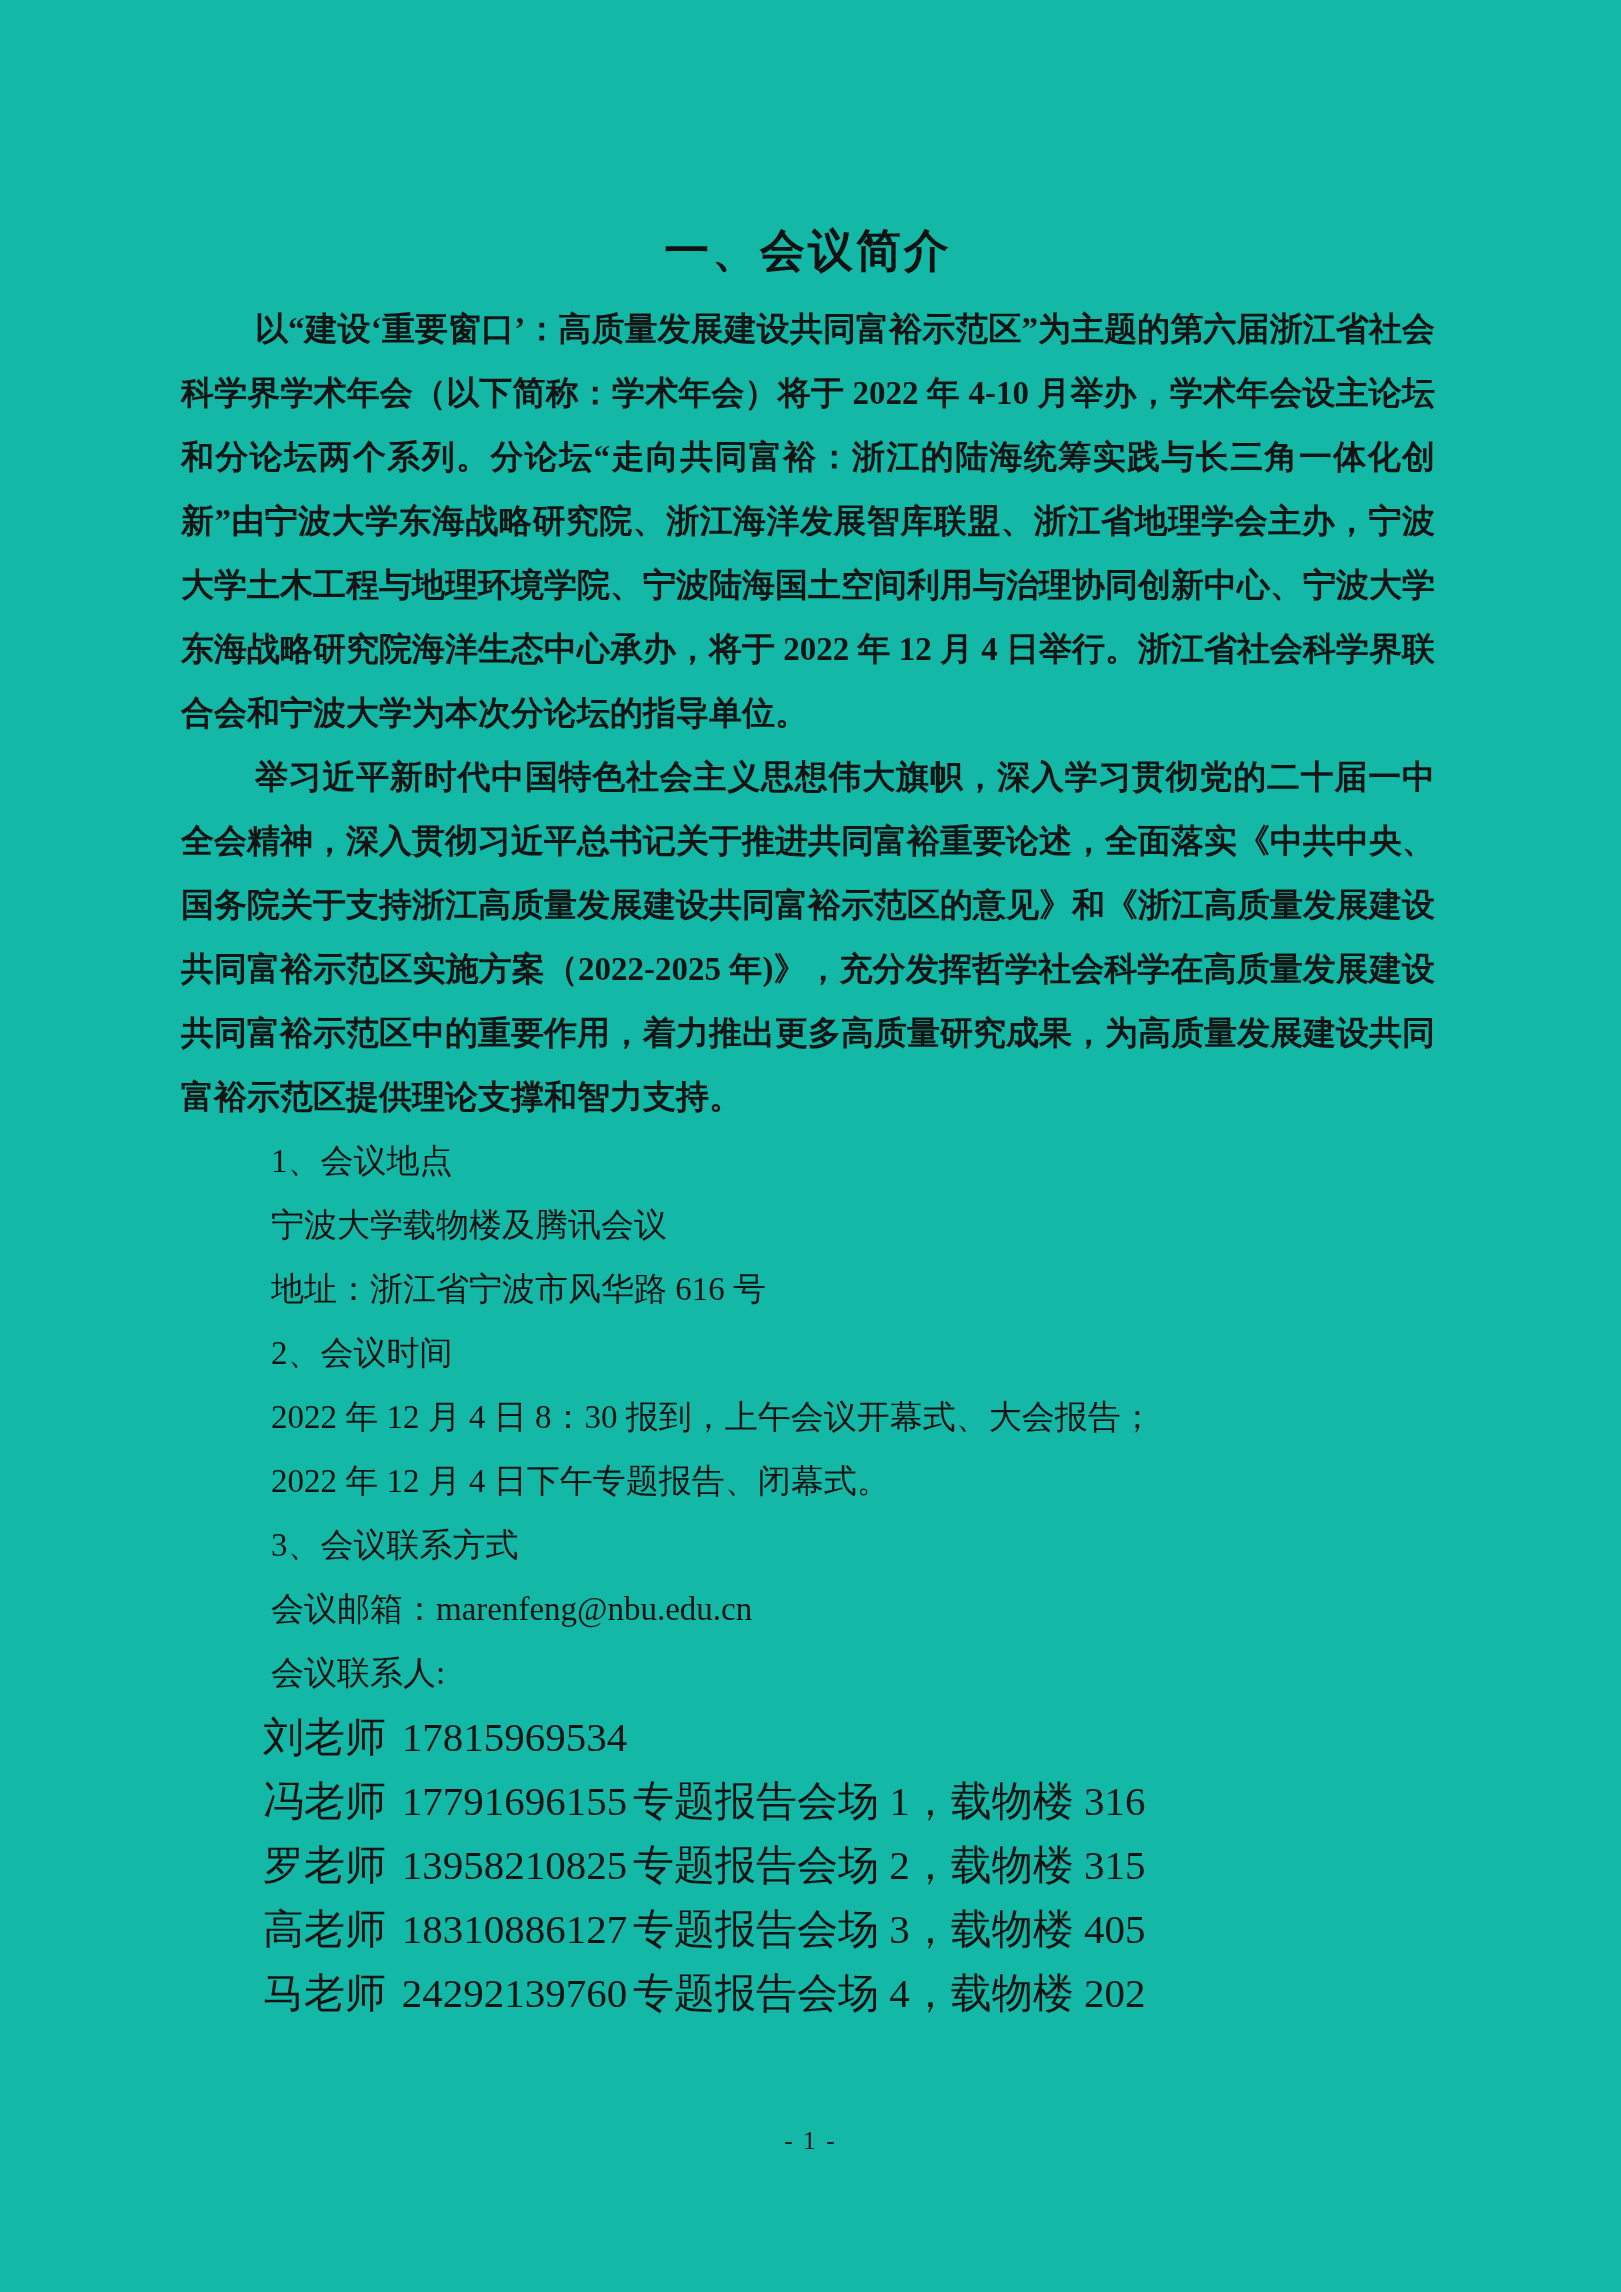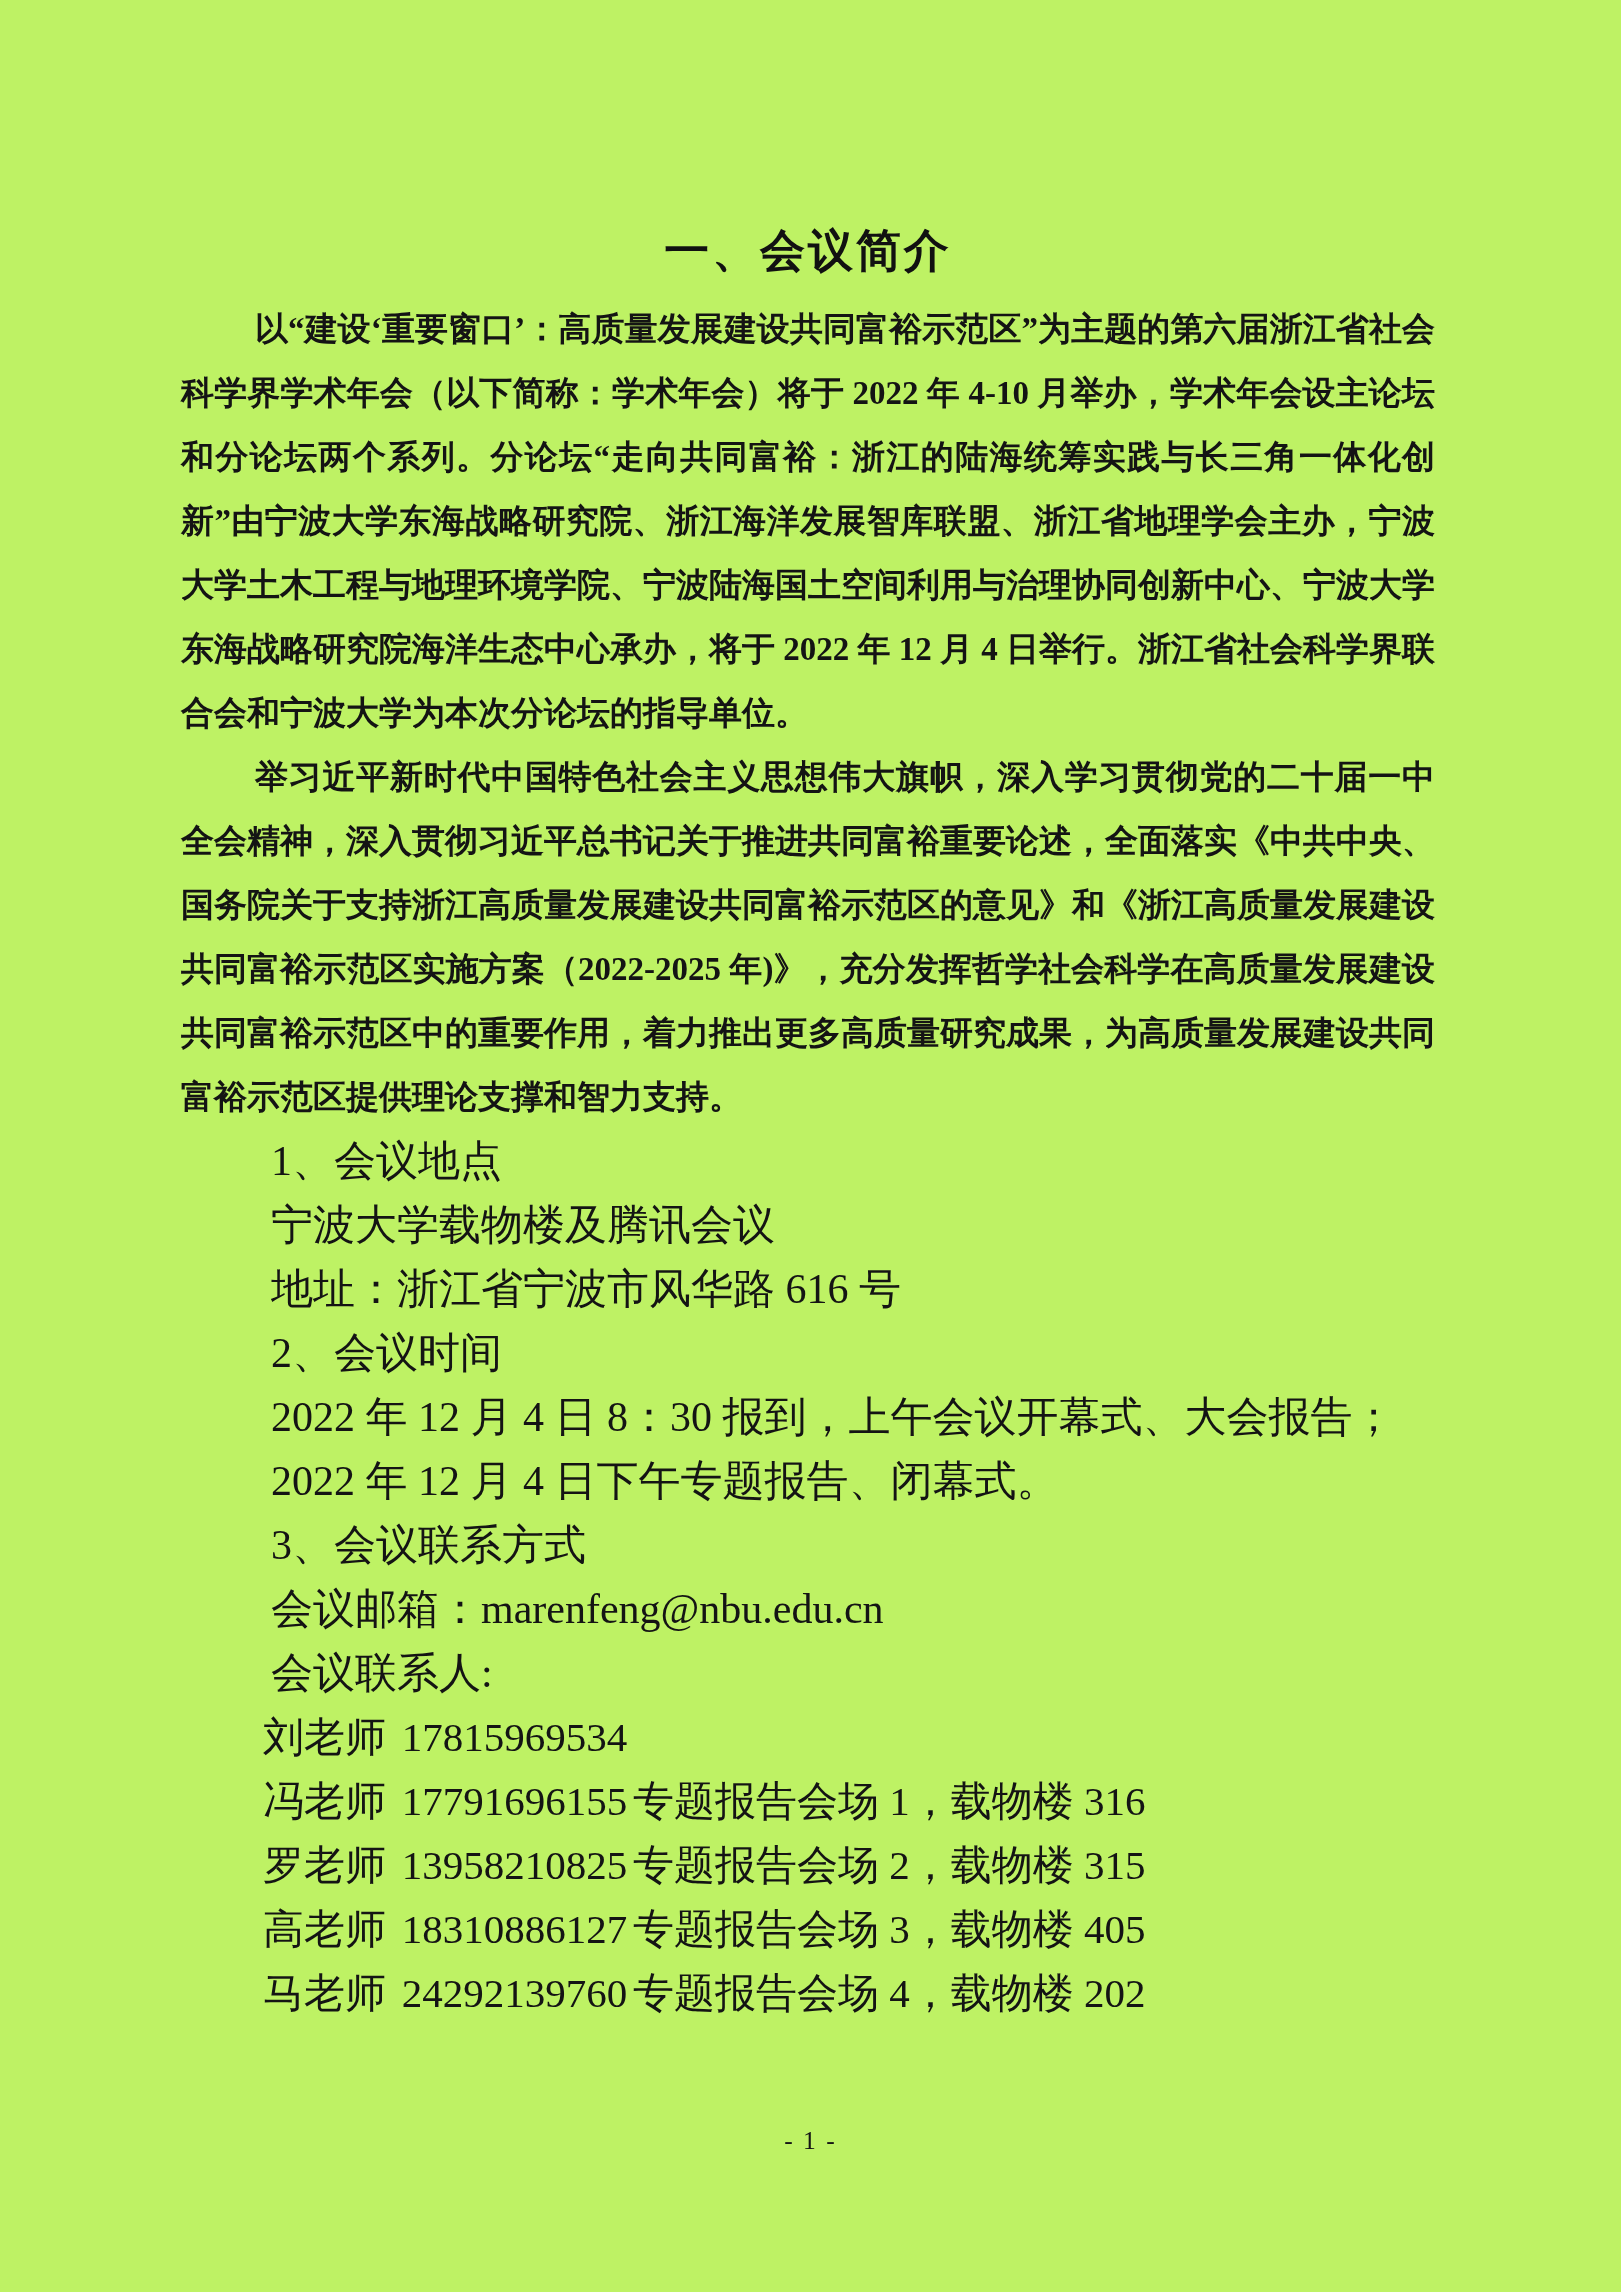--- a/index.html
+++ b/index.html
@@ -4,21 +4,21 @@
 <style>
   html, body {
     margin: 0;
     padding: 0;
     background: #888;
   }
   .page {
     position: relative;
     width: 1621px;
     height: 2293px;
-    background: #bef264;
+    background: #14b8a6;
     font-family: "Liberation Serif", "DejaVu Serif", serif;
     color: #141414;
     overflow: hidden;
     margin: 0 auto;
   }
   .content {
     position: absolute;
     left: 181px;
     right: 186px;
     top: 214px;
@@ -37,21 +37,21 @@
     font-size: 33px;
     line-height: 64px;
     text-align: justify;
     text-justify: inter-ideograph;
     text-indent: 74px;
     margin: 0;
     word-break: break-all;
     font-weight: bold;
   }
   .line {
-    font-size: 42px;
+    font-size: 33px;
     line-height: 64px;
     text-indent: 90px;
     white-space: nowrap;
   }
   .contact-row {
     display: flex;
     font-size: 41px;
     line-height: 64px;
     padding-left: 82px;
     white-space: nowrap;

